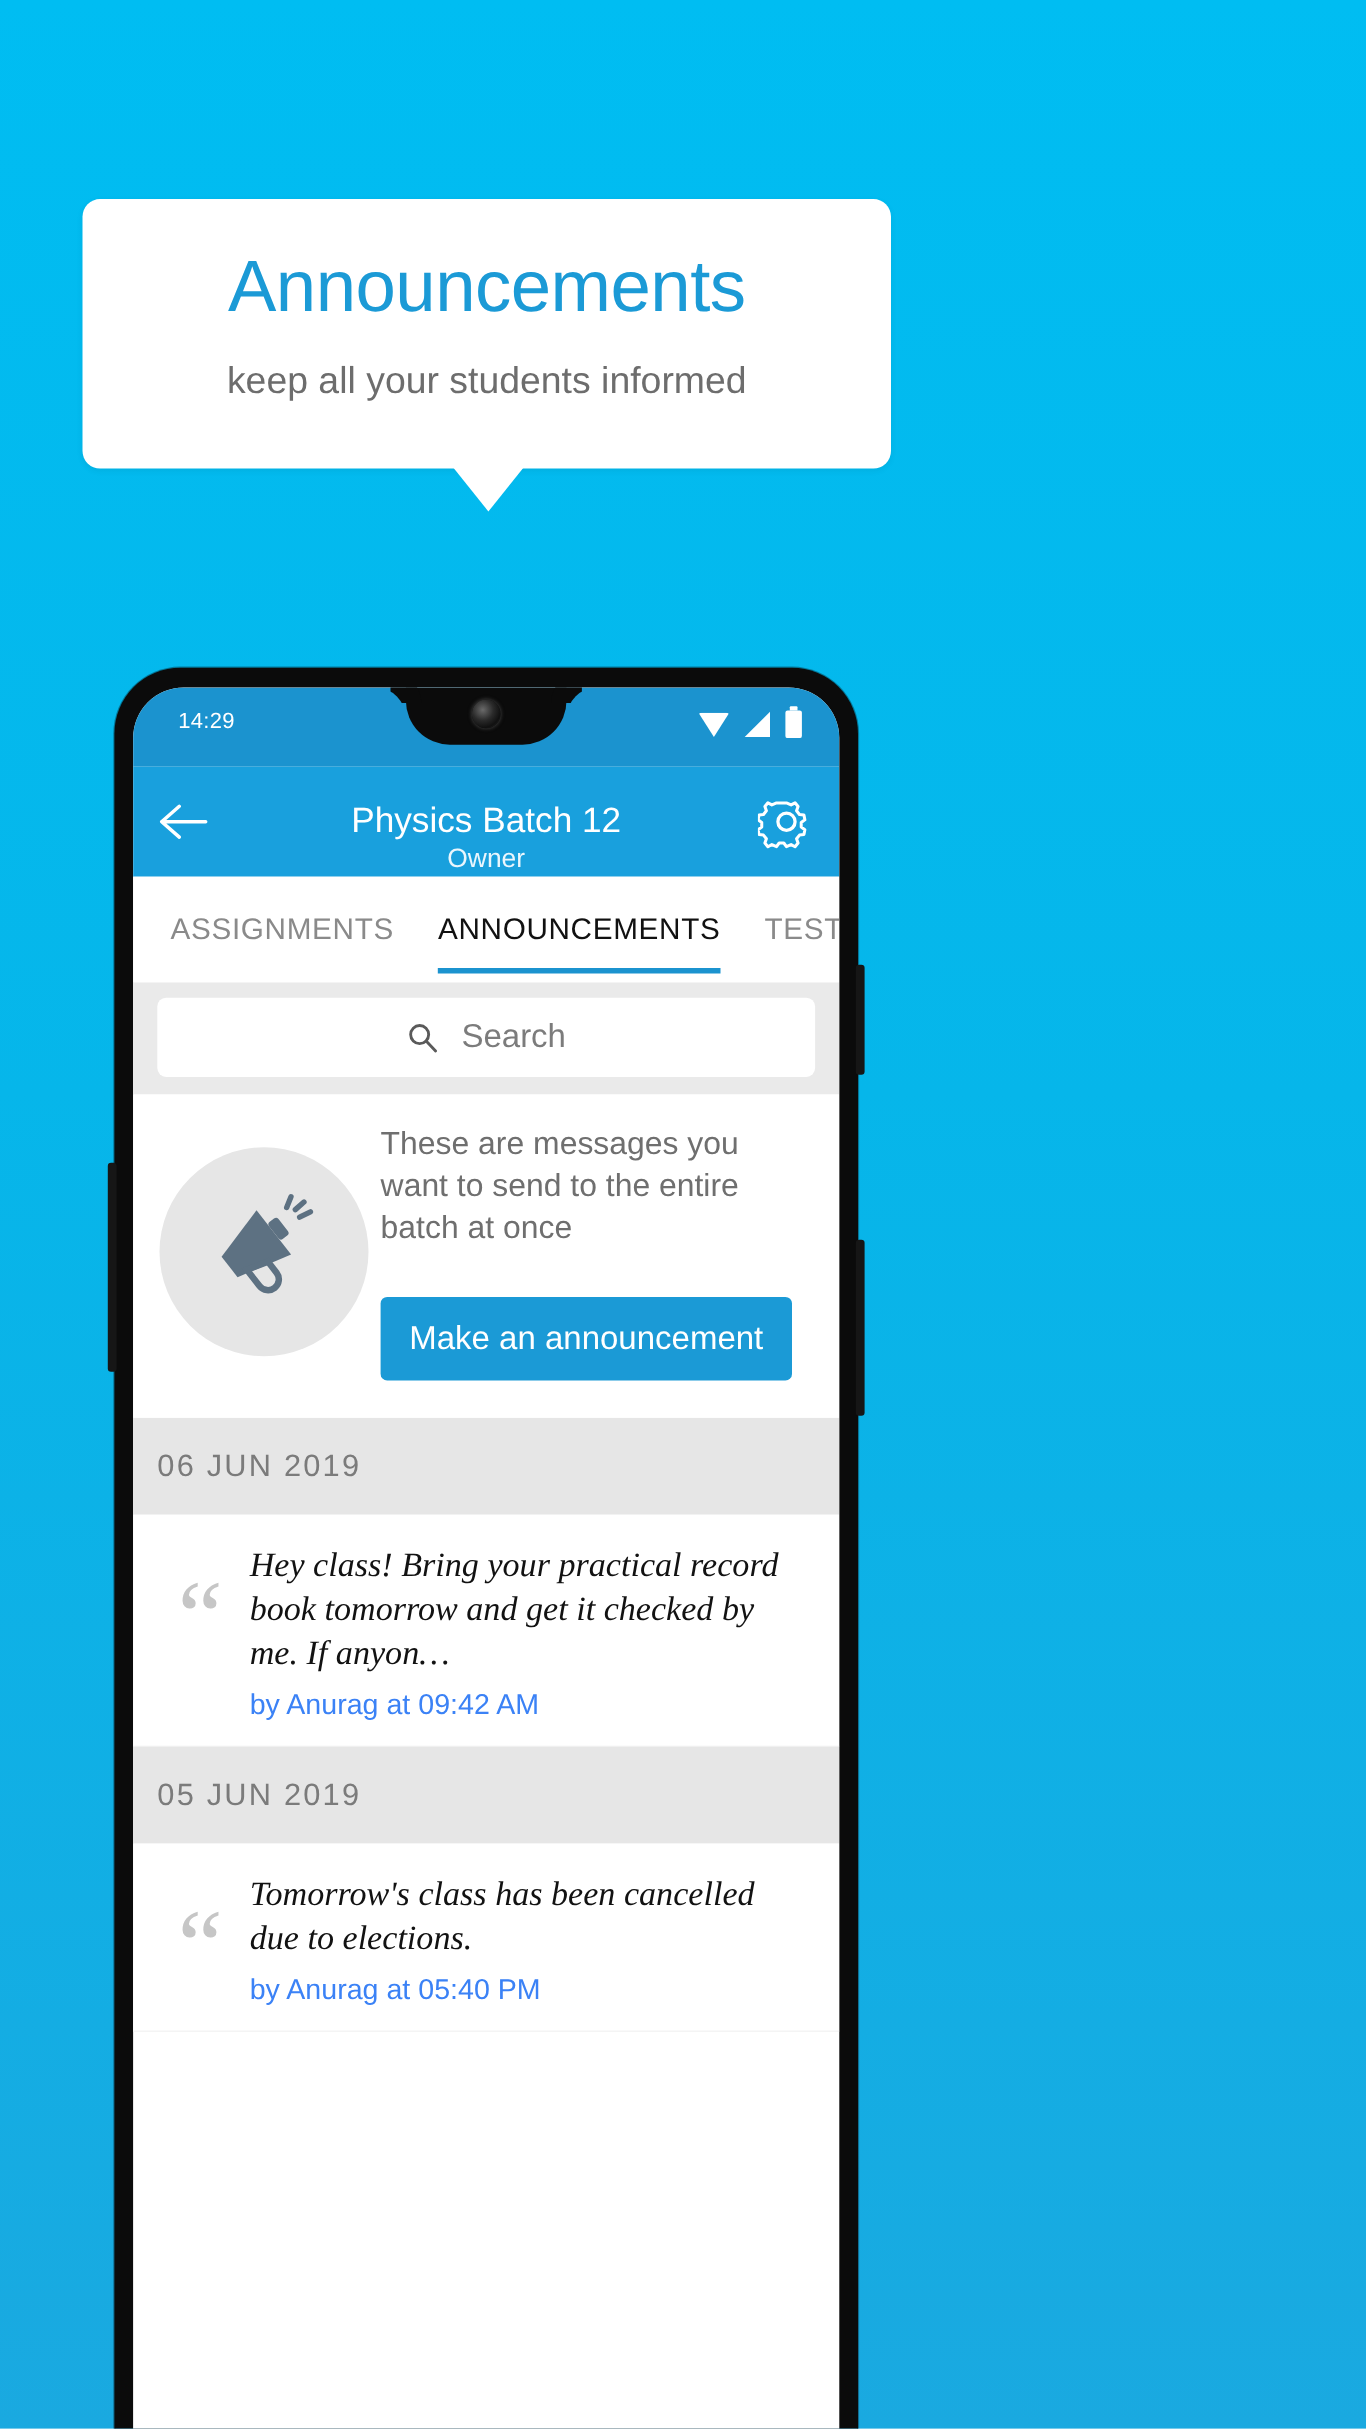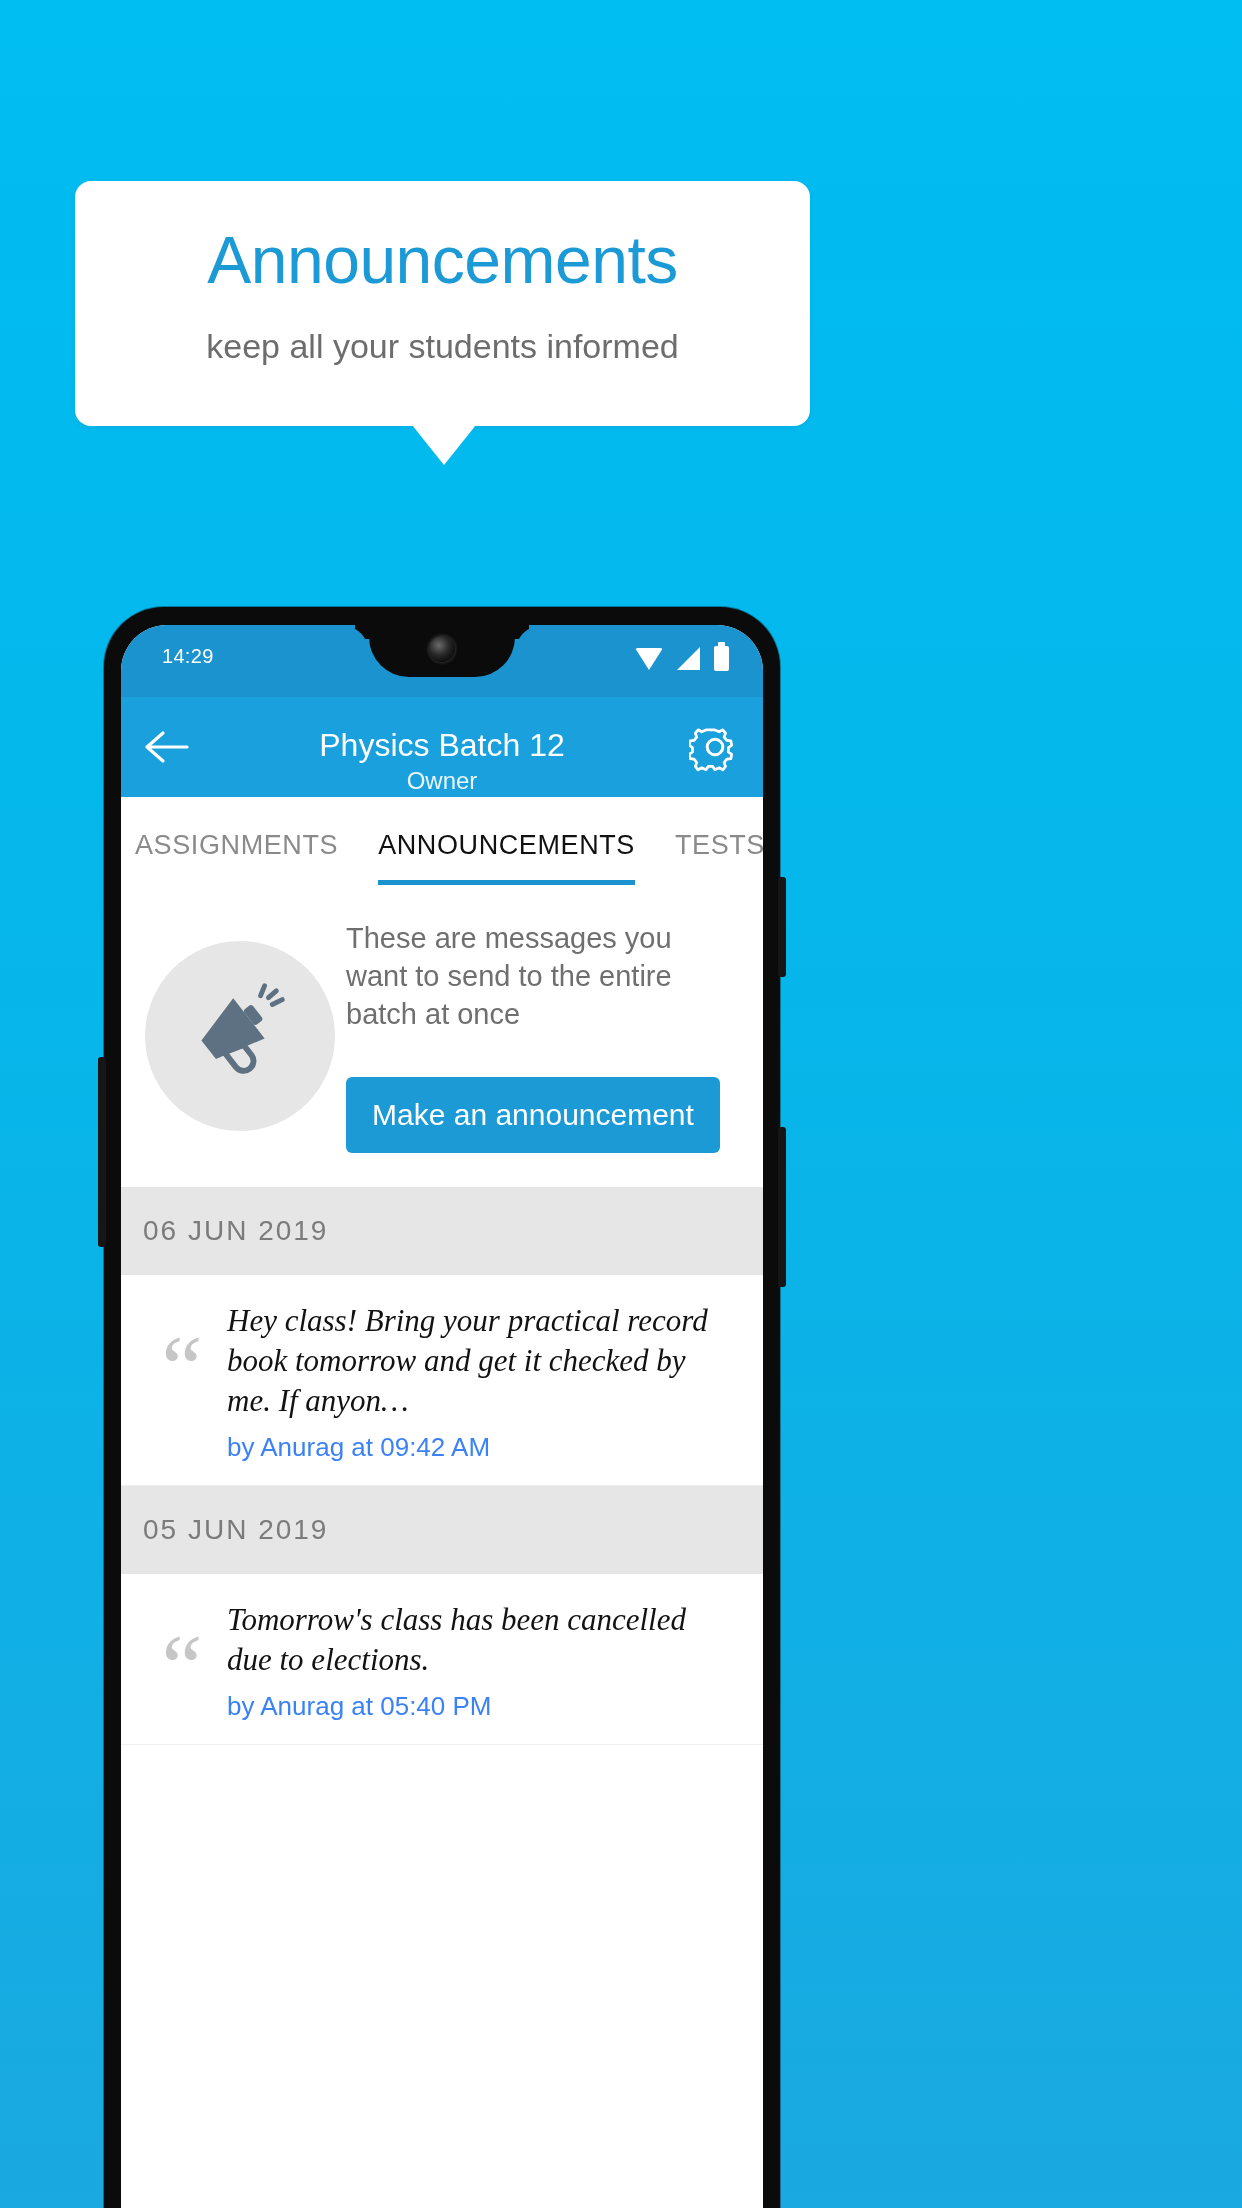--- a/index.html
+++ b/index.html
@@ -226,21 +226,21 @@
     color: #eaf6fd;
   }
 
   
   .tabs {
     position: relative;
     height: 96px;
     background: #ffffff;
     display: flex;
     align-items: center;
-    padding-left: 14px;
+    padding-left: 34px;
     overflow: hidden;
     white-space: nowrap;
   }
   .tab {
     font-size: 27px;
     letter-spacing: 0.6px;
     color: #8a8a8a;
     margin-right: 40px;
     cursor: pointer;
     position: relative;
@@ -411,20 +411,31 @@
         </div>
         <div class="tab active">
           <span>ANNOUNCEMENTS</span>
         </div>
         <div class="tab">
           <span>TESTS</span>
         </div>
 
       </div>
 
+      <div class="searchwrap">
+        <div class="searchbox">
+          <span class="search-icon">
+            <svg viewBox="0 0 30 30" width="30" height="30" aria-hidden="true">
+              <circle cx="12.5" cy="12.5" r="8.2" fill="none" stroke="#5a5a5a" stroke-width="2.6"></circle>
+              <line x1="18.4" y1="18.4" x2="27" y2="27.5" stroke="#5a5a5a" stroke-width="2.6" stroke-linecap="round"></line>
+            </svg>
+          </span>
+          <span class="search-ph">Search</span>
+        </div>
+      </div>
 
       <div class="promo">
         <div class="promo-circle">
           <span>
             <svg viewBox="0 0 110 110" width="108" height="108" aria-hidden="true">
               <g transform="rotate(-38 55 55)">
                 <path d="M20 36 L72 22 L72 74 L20 60 Z" fill="#5d7182"></path>
                 <rect x="72" y="38" width="11" height="20" rx="3" fill="#5d7182"></rect>
                 <path d="M31 60 L31 79 a10 10 0 0 0 20 0 L51 66 Z" fill="none" stroke="#5d7182" stroke-width="6"></path>
               </g>

